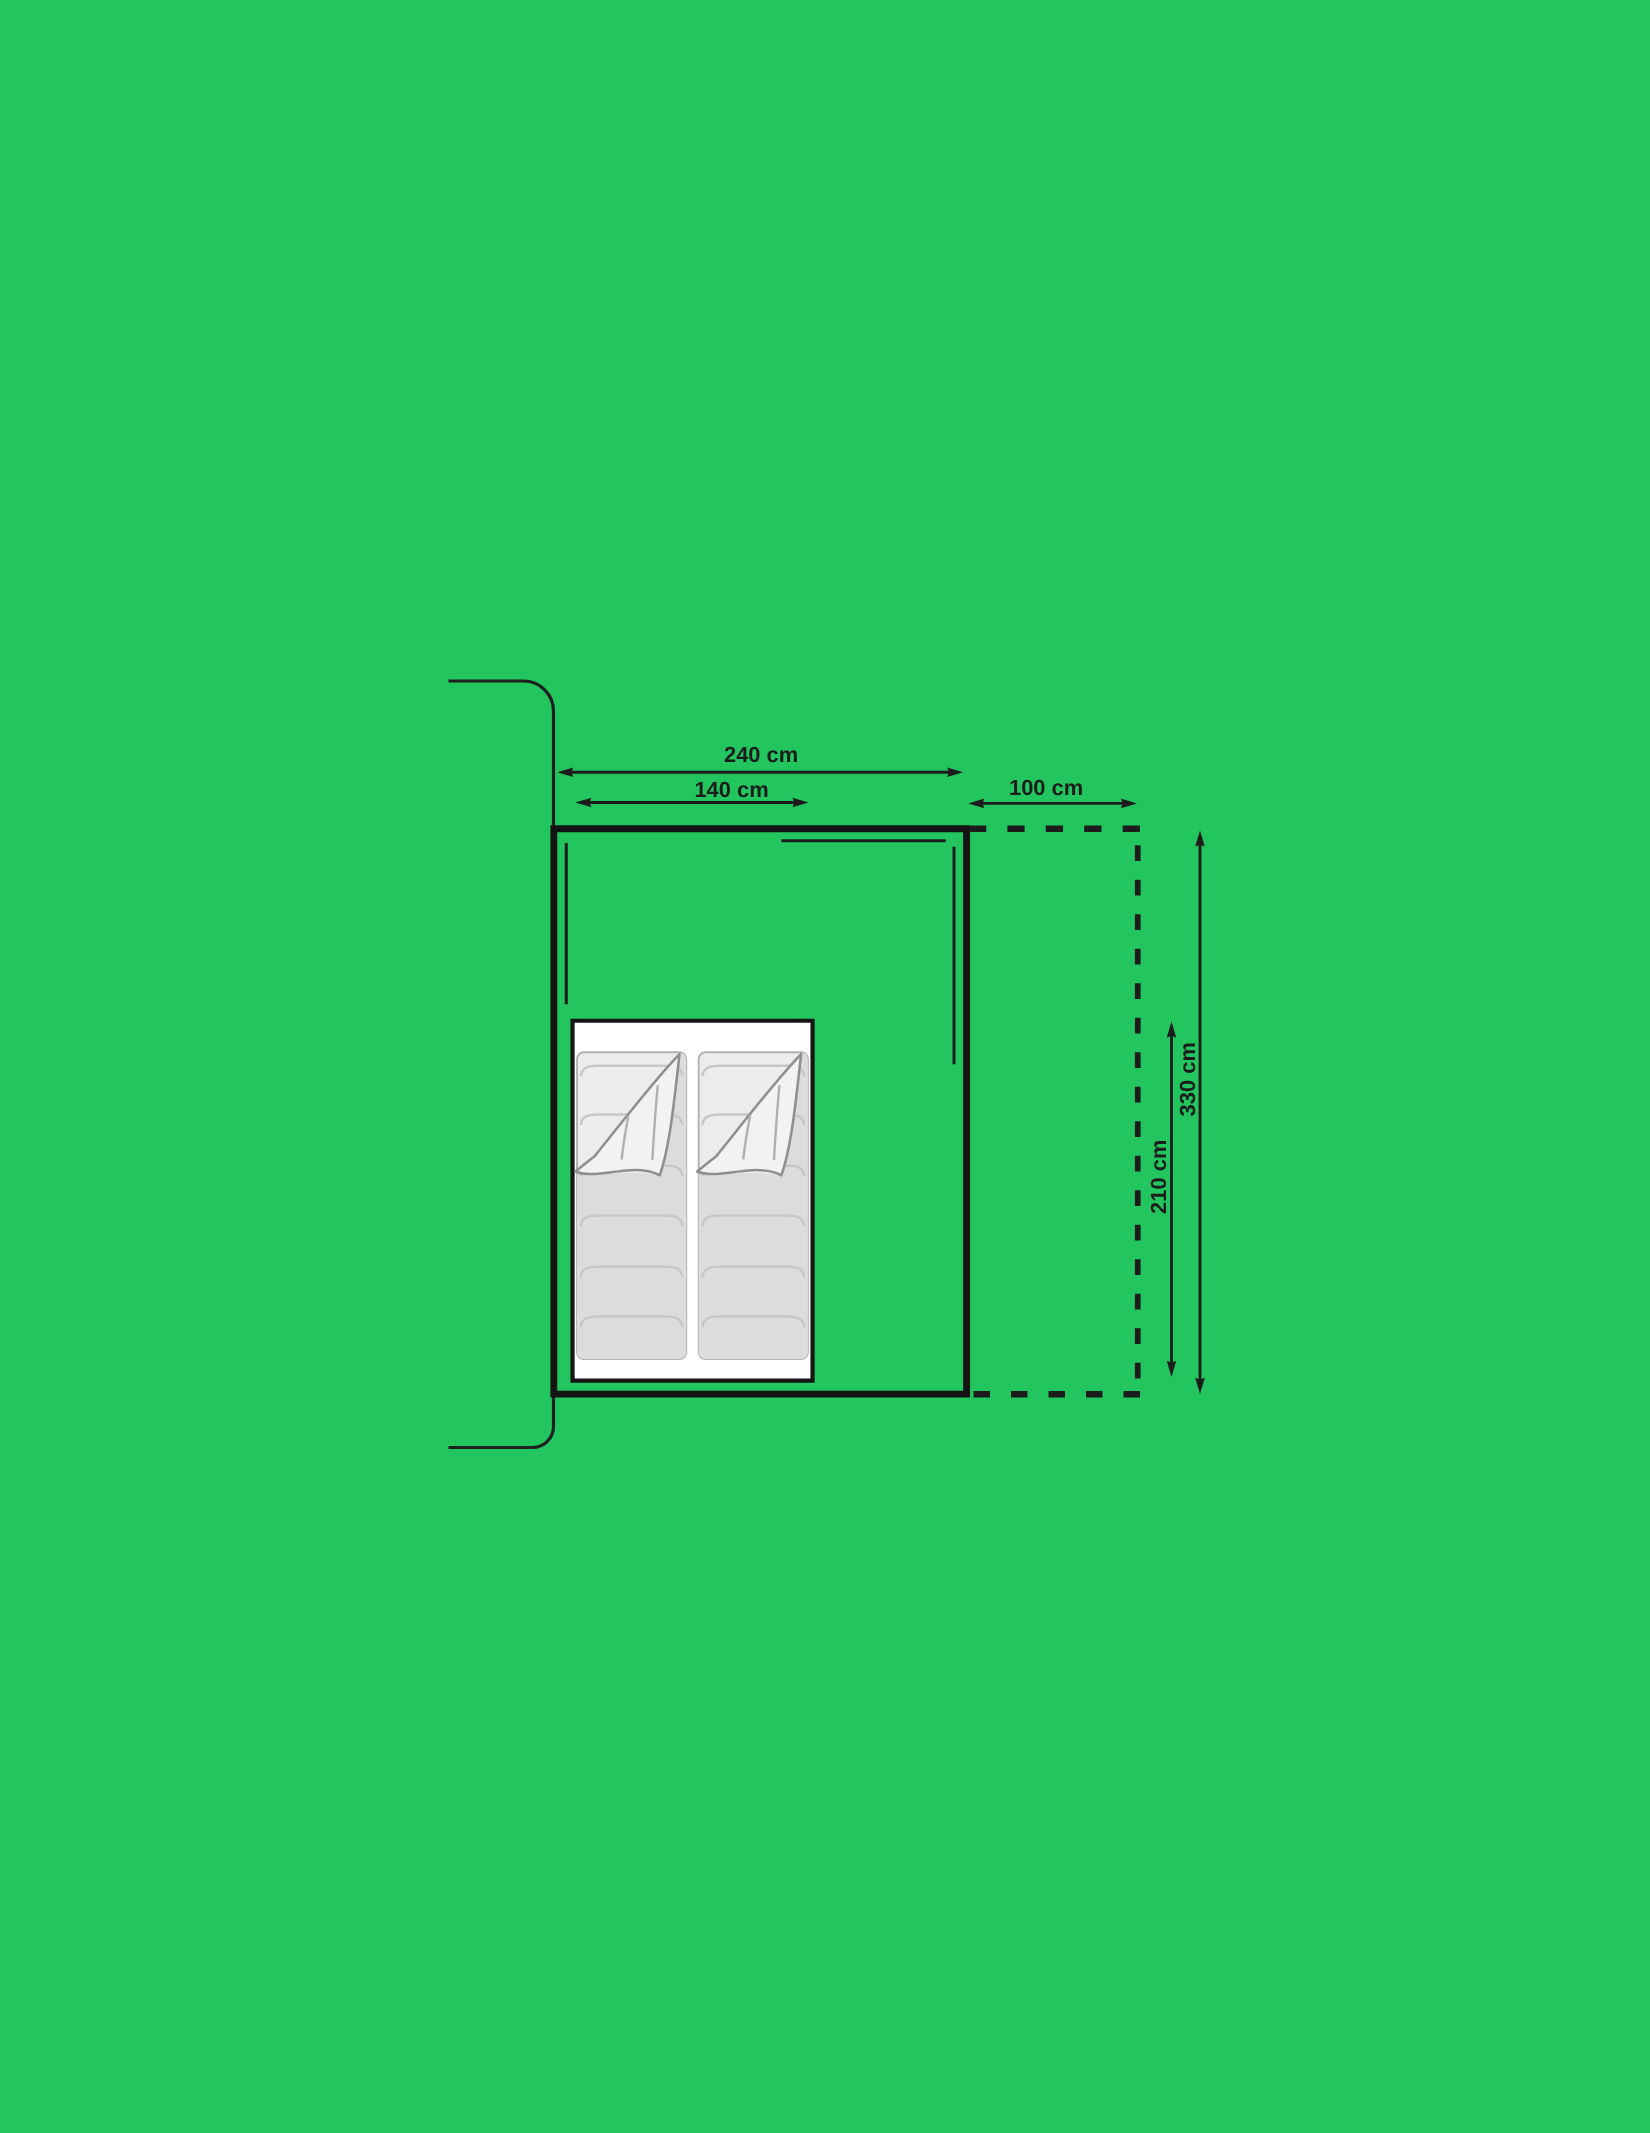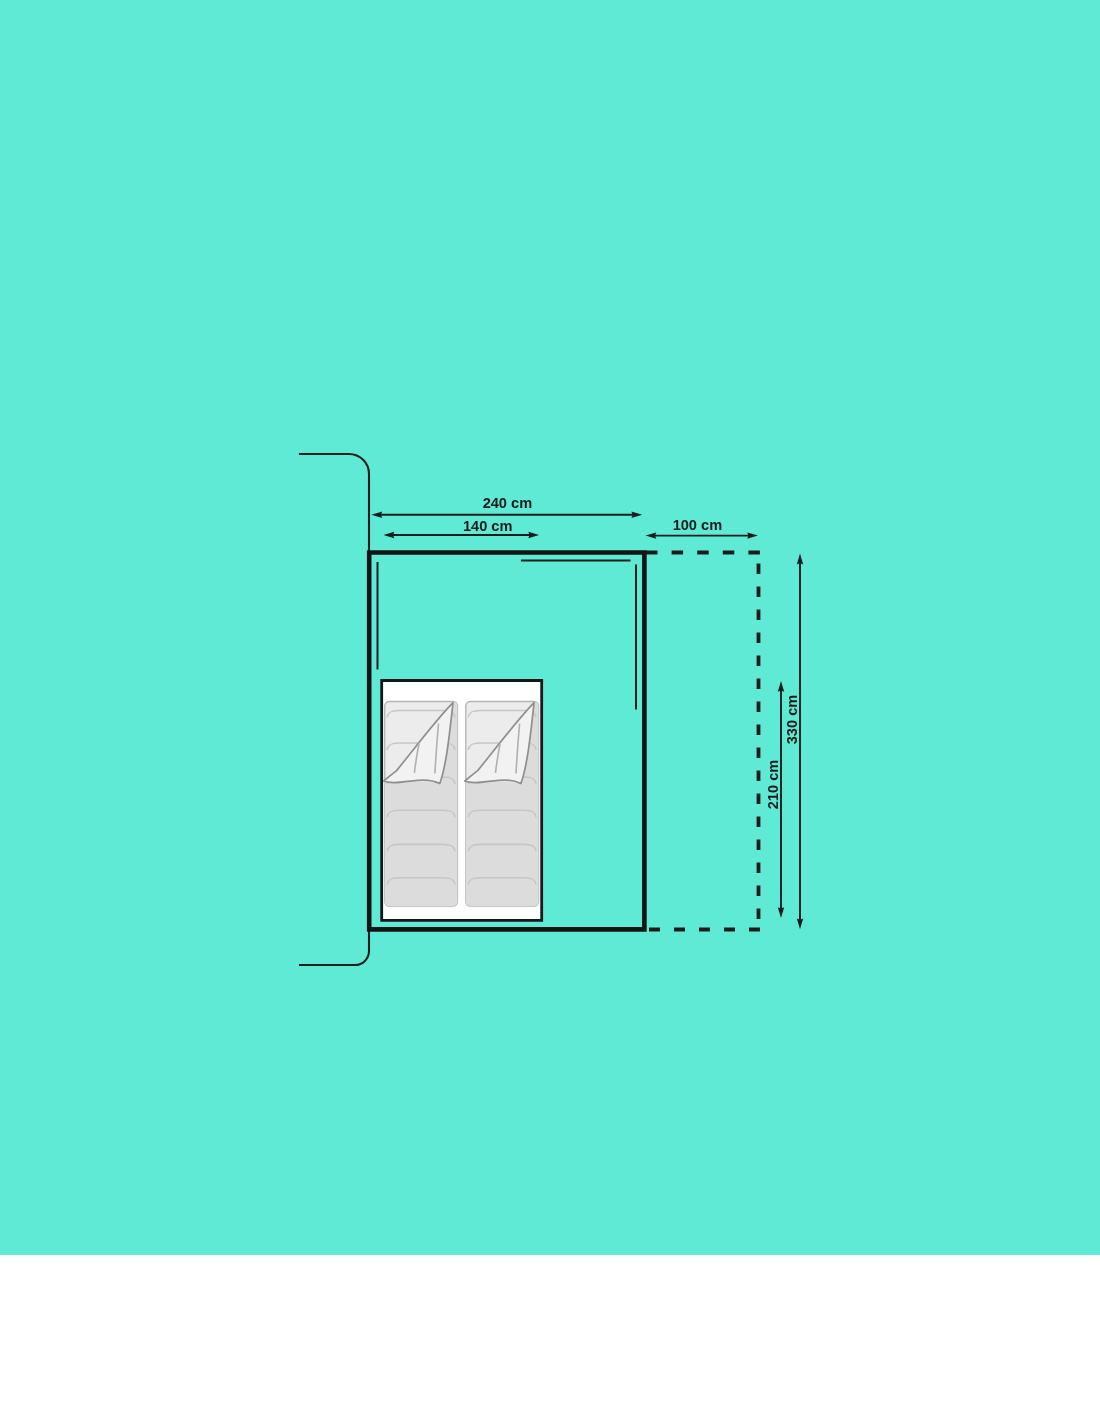--- a/index.html
+++ b/index.html
@@ -1,16 +1,16 @@
 <!DOCTYPE html>
 <html><head>
 <meta charset="utf-8">
 <style>
   html,body{margin:0;padding:0;background:#ffffff;}
-  .page{position:relative;width:1100px;height:1255px;background:#5eead4;overflow:hidden;}
+  .page{position:relative;width:1100px;height:1422px;background:#22c55e;overflow:hidden;}
   svg{position:absolute;left:0;top:0;}
   text{font-family:"Liberation Sans", sans-serif;font-weight:bold;fill:#1c1c1c;}
 </style>
 </head>
 <body>
 <div class="page">
 <svg width="1100" height="1422" viewBox="0 0 1100 1422">
   <defs>
     <clipPath id="matL">
           <rect x="384.7" y="701.5" width="72.8" height="204.5" rx="4.5"></rect>

